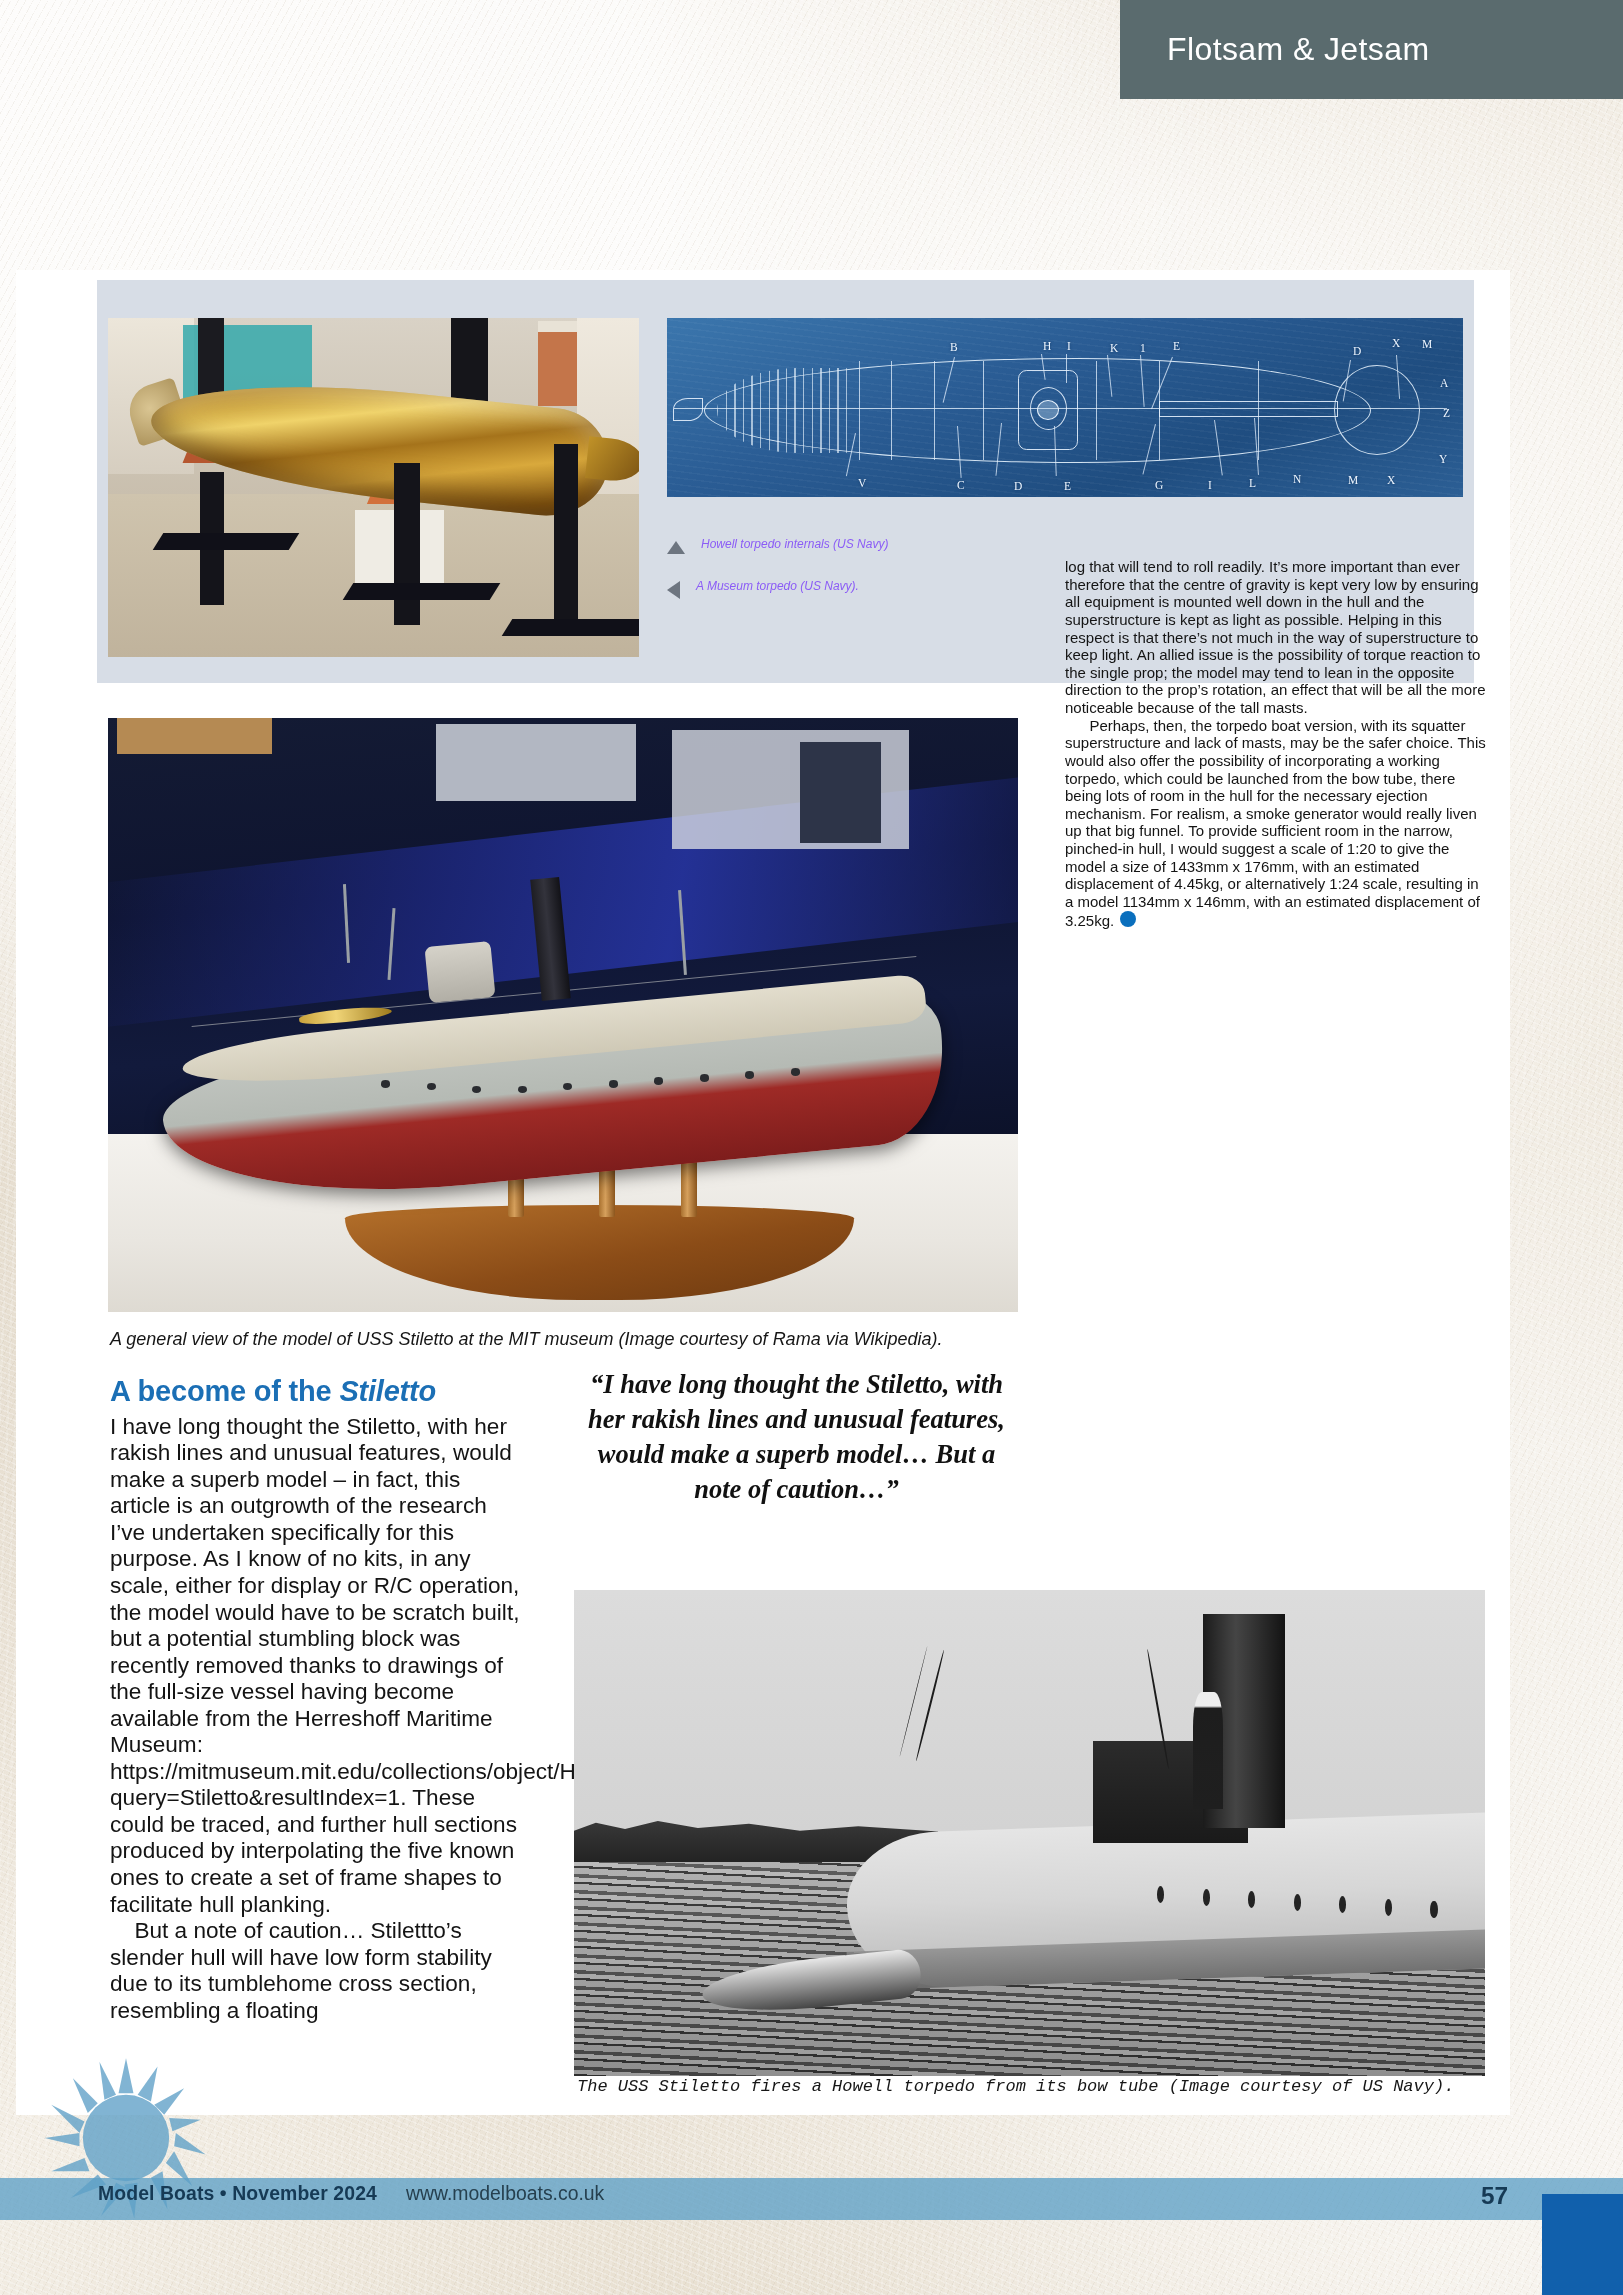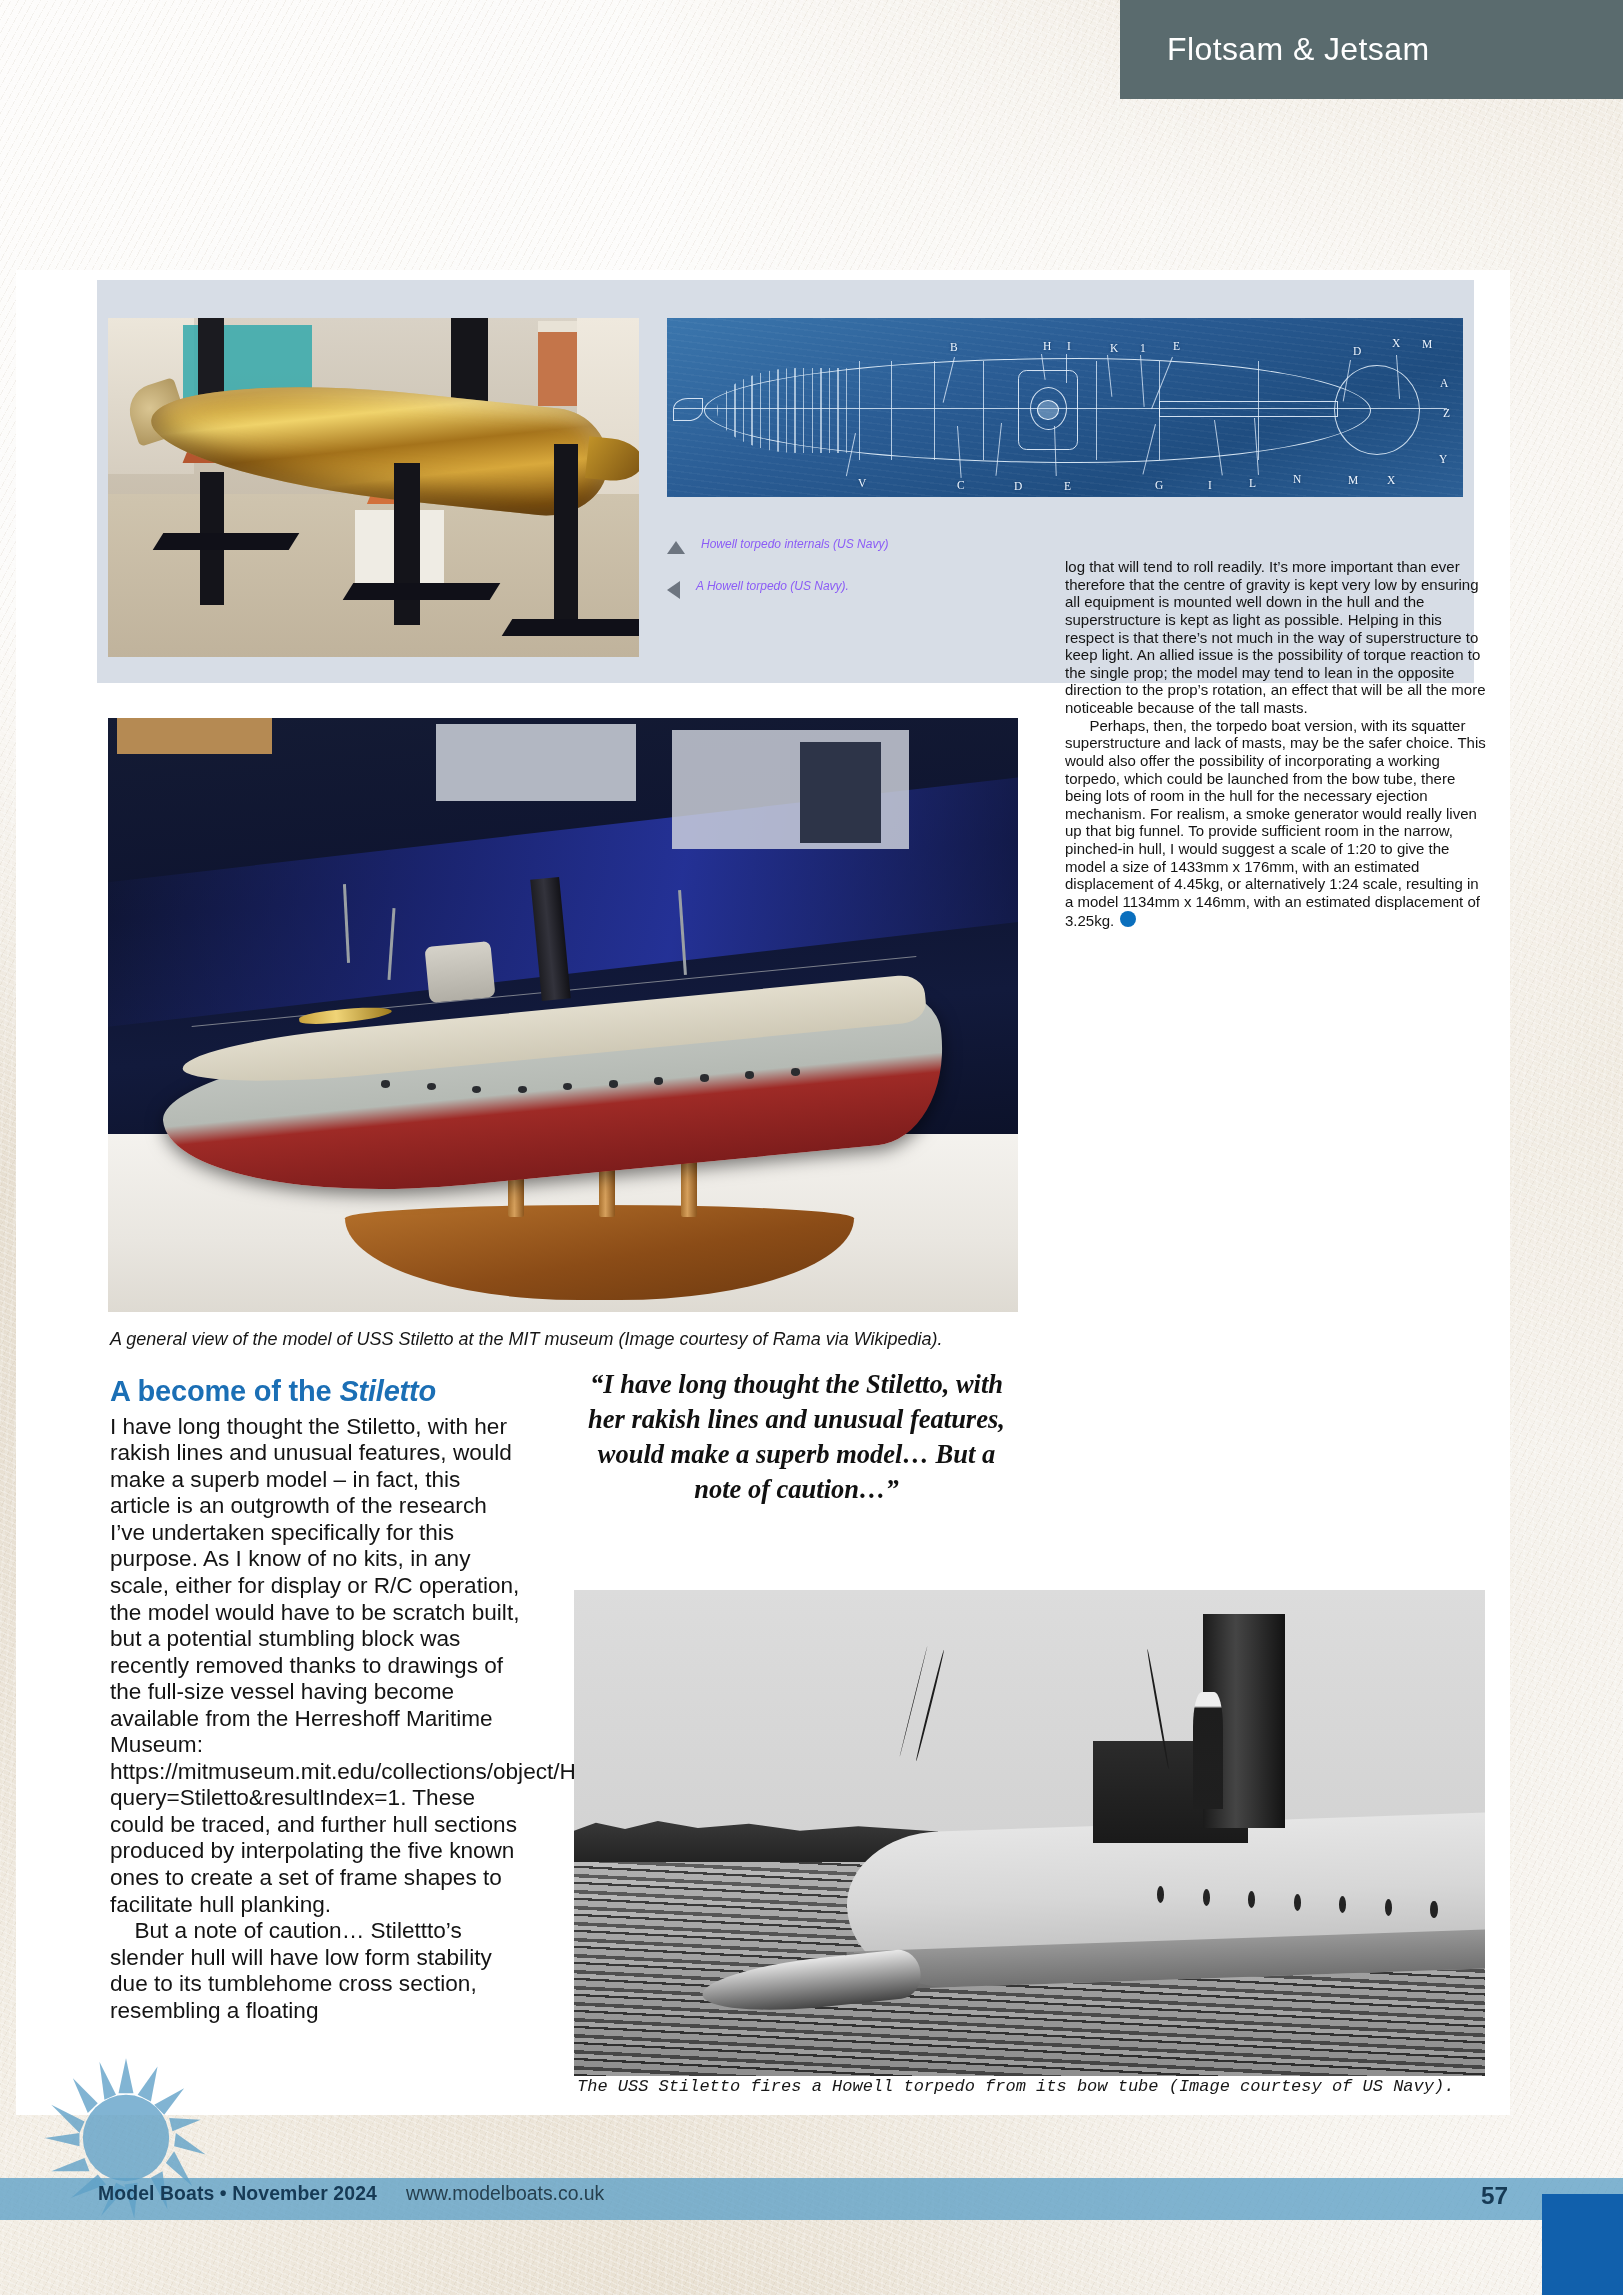--- a/index.html
+++ b/index.html
@@ -538,21 +538,21 @@
   <div class="bp-lbl" style="left:776px; top:89px;">Z</div>
 </div>
 
 <div class="fig-captions">
   <div class="fig-cap-row">
     <span class="fig-arrow up"></span>
     <span class="fig-cap-text">Howell torpedo internals (US Navy)</span>
   </div>
   <div class="fig-cap-row">
     <span class="fig-arrow left"></span>
-    <span class="fig-cap-text">A Howell torpedo (US Navy).</span>
+    <span class="fig-cap-text">A Museum torpedo (US Navy).</span>
   </div>
 </div>
 
 <div class="photo-model">
   <div class="pm-bg"></div>
   <div class="pm-blue"></div>
   <div class="pm-panel4"></div>
   <div class="pm-panel1"></div>
   <div class="pm-panel2"></div>
   <div class="pm-panel3"></div>

